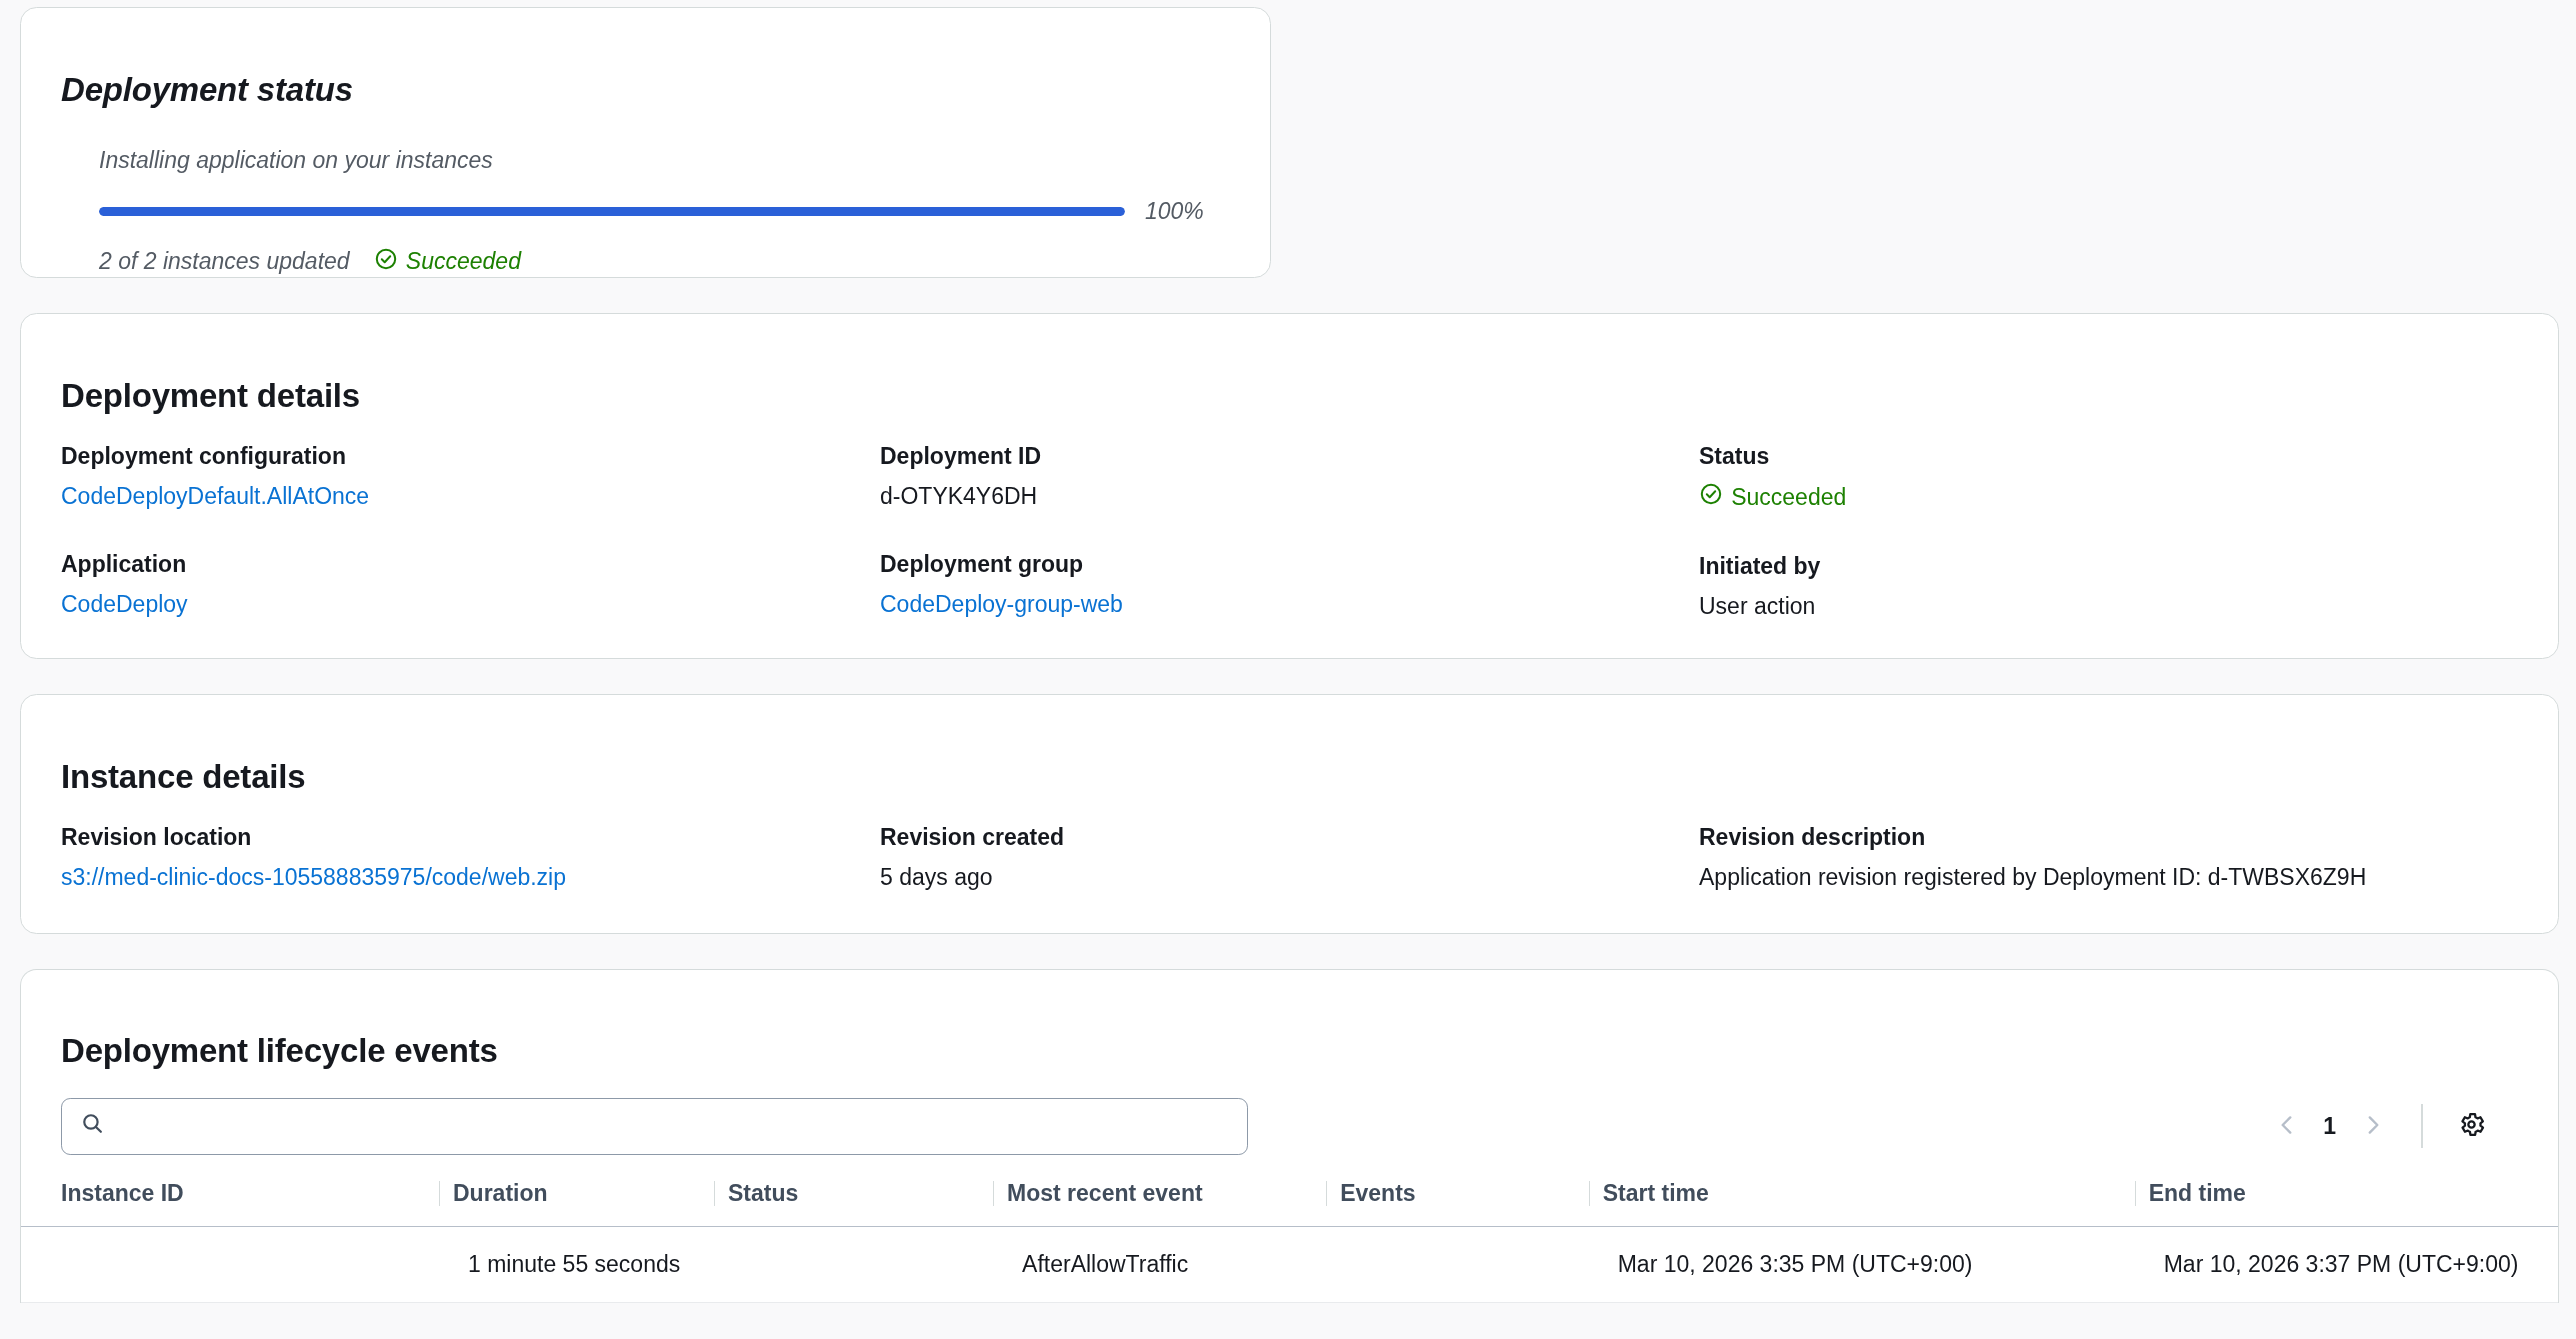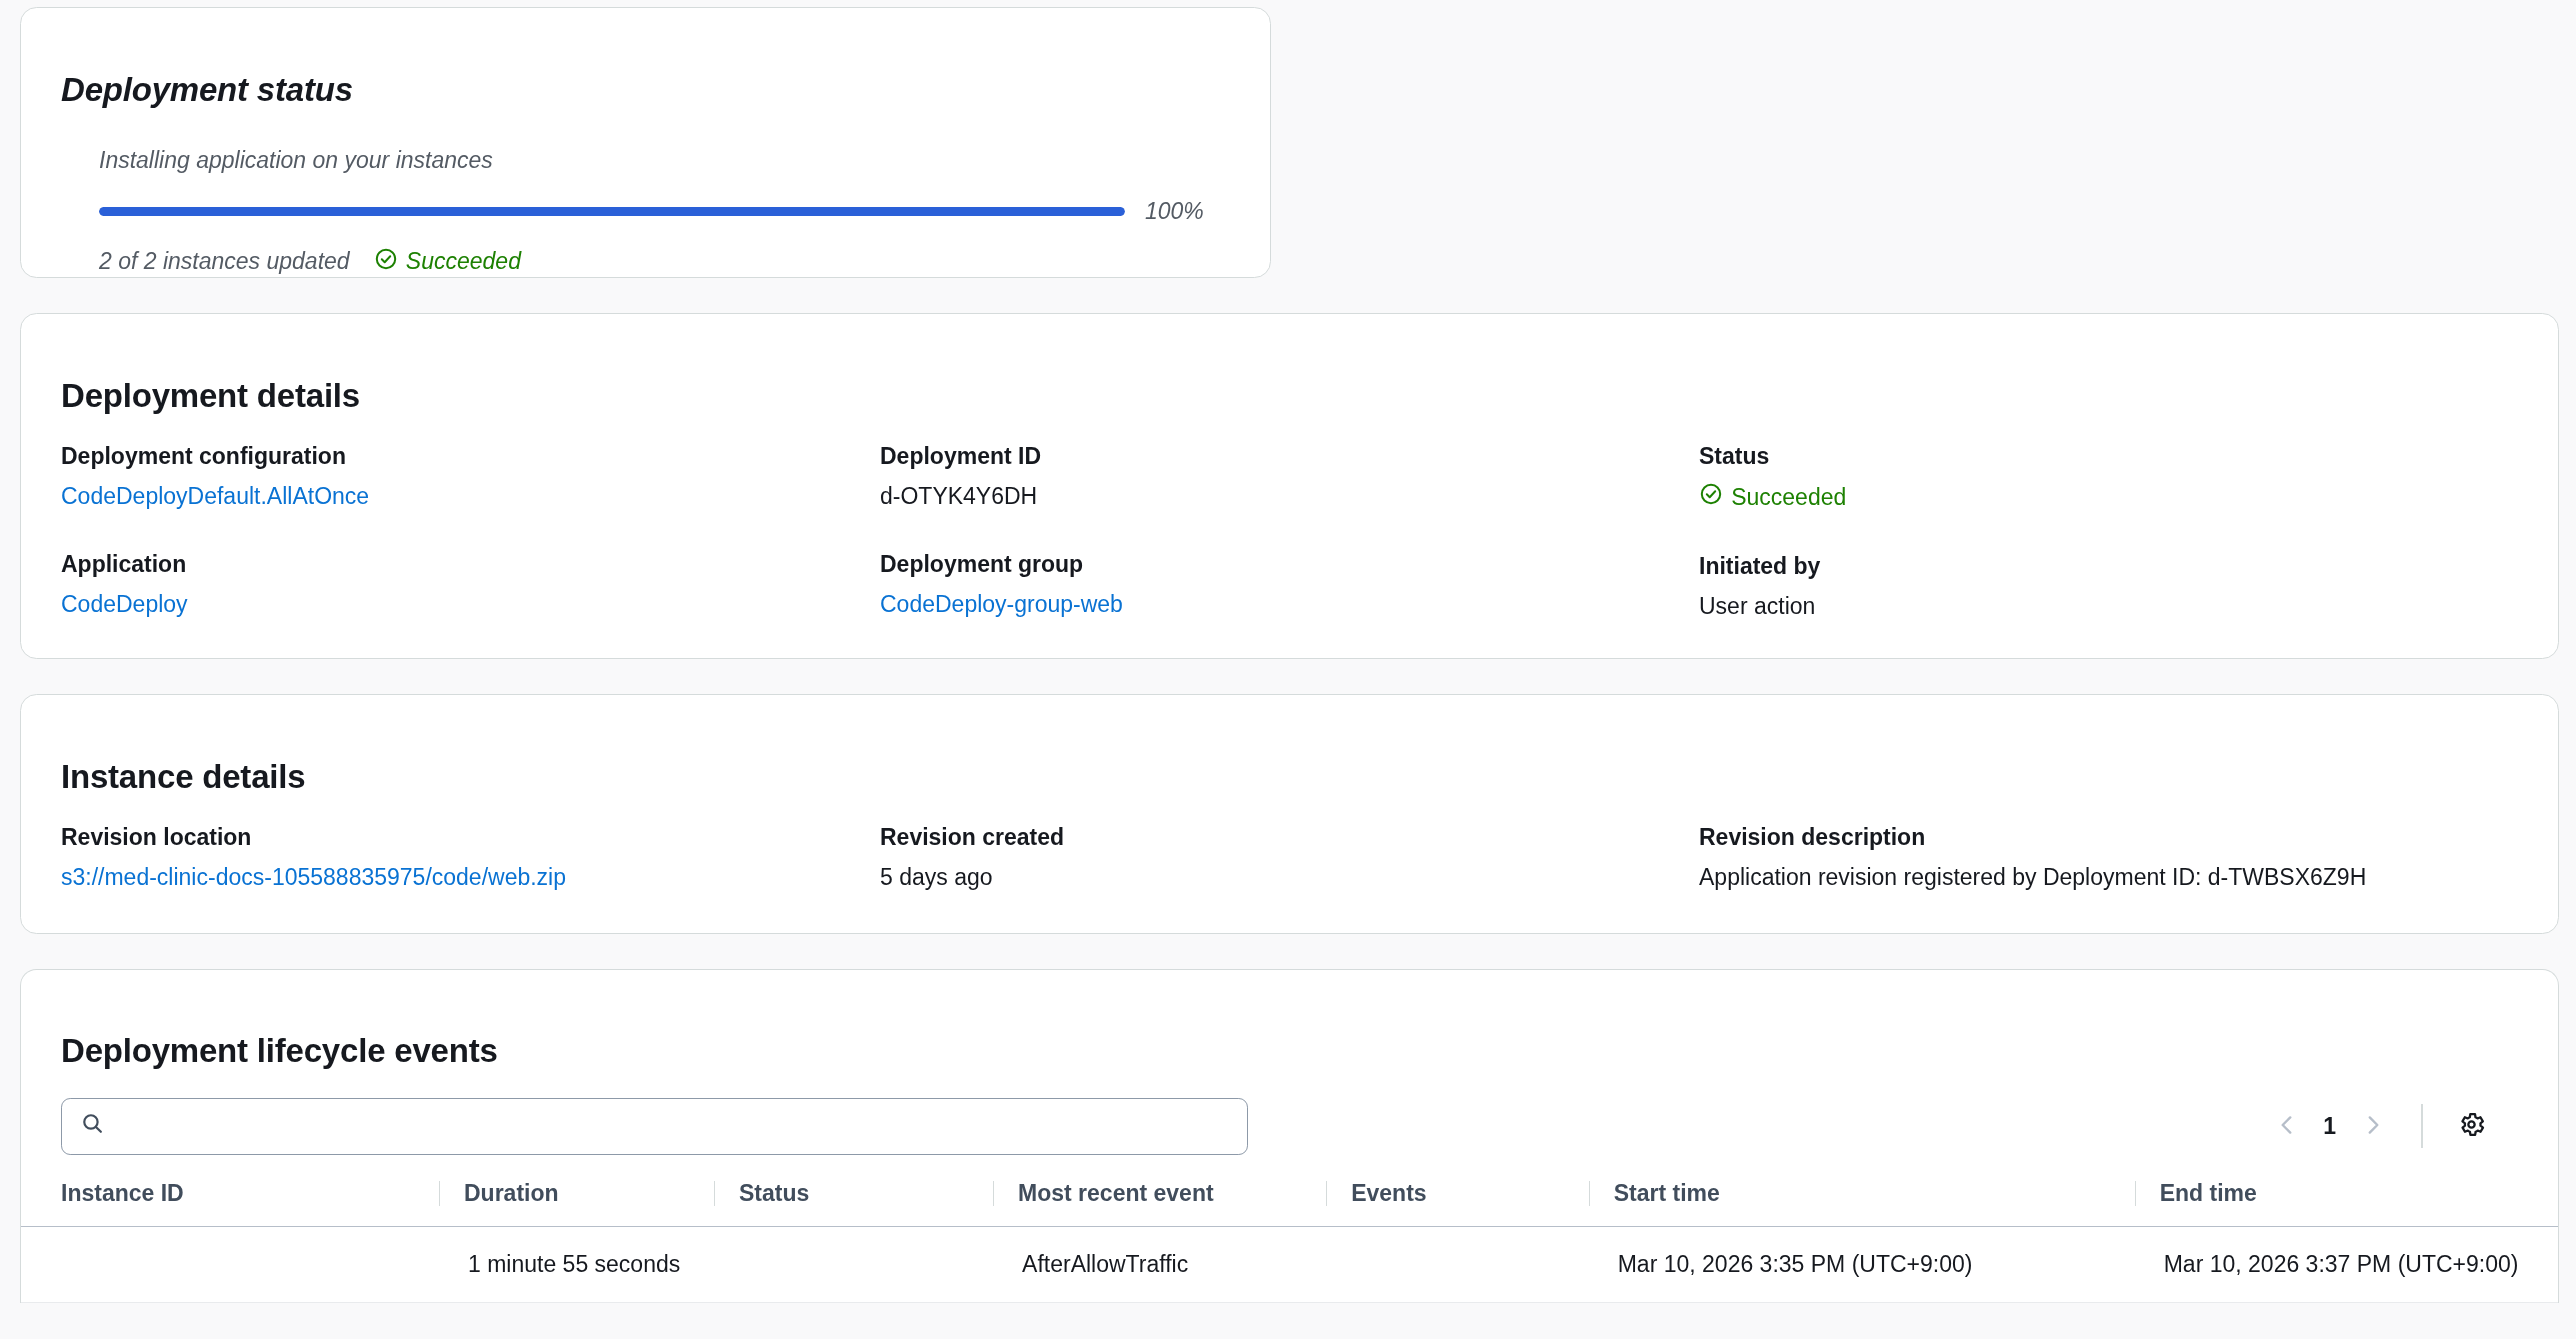--- a/index.html
+++ b/index.html
@@ -204,21 +204,21 @@
     font-weight: bold;
     color: #414d5c;
     padding: 0 0 20px 0;
     border-bottom: 1.8px solid #b6bec9;
     vertical-align: middle;
     position: relative;
     white-space: nowrap;
   }
   .tbl th .th-inner {
     display: block;
-    padding-left: 24px;
+    padding-left: 13px;
     border-left: 1.8px solid #d5dbdb;
     line-height: 1.1;
   }
   .tbl th.first .th-inner { border-left: none; padding-left: 40px; }
   .tbl td {
     font-size: 23px;
     color: #16191f;
     padding: 24px 0 24px 29px;
     border-bottom: 1.8px solid #e9ebed;
     vertical-align: middle;

